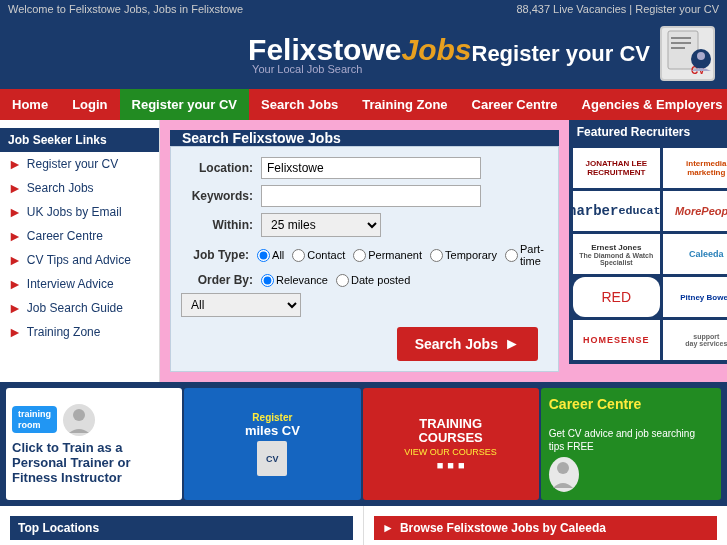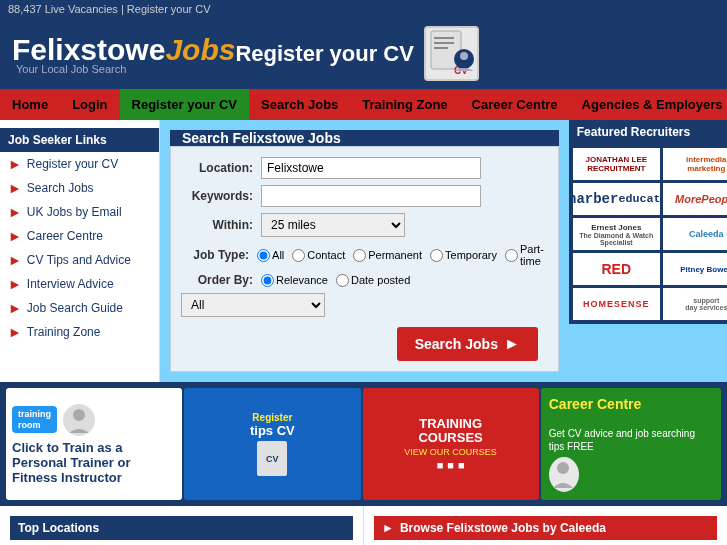--- a/index.html
+++ b/index.html
@@ -2,64 +2,64 @@
 <html><head>
   <meta charset="utf-8">
   <style>
     * { margin: 0; padding: 0; box-sizing: border-box; }
     body { font-family: Arial, sans-serif; font-size: 12px; width: 727px; background: #fff; }
 
     
     .top-bar { background: #1a3a6b; color: #ccc; font-size: 11px; padding: 3px 8px; display: flex; justify-content: space-between; }
 
     
-    .header { background: #1a3a6b; padding: 8px 12px; display: flex; align-items: center; justify-content: flex-start; }
+    .header { background: #1a3a6b; padding: 8px 12px; display: flex; align-items: center; justify-content: flex-end; }
     .logo-area { display: flex; flex-direction: column; }
     .logo-text { font-size: 30px; font-weight: bold; }
     .logo-felix { color: #fff; }
     .logo-jobs { color: #e8a020; font-style: italic; }
     .logo-sub { color: #aac; font-size: 11px; margin-top: -4px; margin-left: 4px; }
     .register-cv-banner { background: #1a3a6b; display: flex; align-items: center; }
     .register-cv-banner .rcv-text { color: #fff; font-size: 22px; font-weight: bold; margin-right: 10px; }
     .cv-icon { width: 55px; height: 55px; background: #e8e8e8; border: 2px solid #ccc; border-radius: 4px; display: flex; align-items: center; justify-content: center; overflow: hidden; }
     .cv-icon svg { width: 50px; height: 50px; }
 
     
     .nav { background: #cc2222; display: flex; align-items: stretch; }
-    .nav-item { color: #000000; padding: 8px 12px; font-size: 13px; font-weight: bold; cursor: pointer; white-space: nowrap; text-decoration: none; display: flex; align-items: center; }
+    .nav-item { color: #ffffff; padding: 8px 12px; font-size: 13px; font-weight: bold; cursor: pointer; white-space: nowrap; text-decoration: none; display: flex; align-items: center; }
     .nav-item.active { background: #228b22; }
 
     
-    .main-content { display: flex; background: #7dd3fc; }
+    .main-content { display: flex; background: #f9a8d4; }
 
     
     .sidebar { width: 160px; min-width: 160px; background: #fff; border-right: 1px solid #ddd; padding: 8px 0; }
     .sidebar-title { background: #1a3a6b; color: #fff; font-weight: bold; font-size: 12px; padding: 5px 8px; }
     .sidebar-item { display: flex; align-items: center; padding: 4px 8px; color: #1a3a6b; font-size: 12px; cursor: pointer; }
     .sidebar-arrow { color: #cc2222; margin-right: 5px; font-size: 14px; }
 
     
     .search-area { flex: 1; padding: 10px; }
     .search-box { background: #1a3a6b; color: #fff; padding: 0 12px; font-size: 14px; font-weight: bold; }
     .search-form { background: #e8f0f8; border: 1px solid #c0d0e0; padding: 10px; }
     .form-row { display: flex; align-items: center; margin-bottom: 6px; }
     .form-label { width: 80px; text-align: right; padding-right: 8px; font-size: 12px; color: #333; font-weight: bold; }
     .form-input { border: 1px solid #aaa; padding: 3px 5px; font-size: 12px; width: 220px; }
-    .form-select { border: 1px solid #aaa; padding: 3px 5px; font-size: 12px; width: 144px; }
+    .form-select { border: 1px solid #aaa; padding: 3px 5px; font-size: 12px; width: 120px; }
     .radio-group { display: flex; align-items: center; gap: 8px; font-size: 11px; }
     .radio-group label { display: flex; align-items: center; gap: 2px; }
     .search-btn { background: #cc2222; color: #fff; border: none; padding: 8px 18px; font-size: 14px; font-weight: bold; cursor: pointer; display: flex; align-items: center; gap: 6px; border-radius: 3px; margin-top: 4px; }
     .search-btn-arrow { font-size: 16px; }
     .btn-row { display: flex; justify-content: flex-end; padding-right: 10px; }
 
     
     .right-sidebar { width: 185px; min-width: 185px; }
     .featured-title { background: #1a3a6b; color: #fff; font-weight: bold; font-size: 12px; padding: 5px 8px; }
     .recruiter-grid { display: grid; grid-template-columns: 1fr 1fr; gap: 3px; padding: 4px; background: #1a3a6b; }
-    .recruiter-item { background: #fff; display: flex; align-items: center; justify-content: center; height: 32px; font-size: 9px; text-align: center; color: #333; font-weight: bold; overflow: hidden; padding: 2px; }
+    .recruiter-item { background: #fff; display: flex; align-items: center; justify-content: center; height: 40px; font-size: 9px; text-align: center; color: #333; font-weight: bold; overflow: hidden; padding: 2px; }
     .rec-jonathan { color: #8b0000; font-size: 8px; }
     .rec-intermedia { color: #cc4400; font-size: 8px; }
     .rec-synarber { color: #1a3a6b; font-size: 14px; font-family: Liberation Mono, monospace; }
     .rec-morepeople { color: #c0392b; font-size: 11px; font-style: italic; }
     .rec-ernest { color: #333; font-size: 8px; }
     .rec-caleeda { color: #2980b9; font-size: 9px; }
     .rec-red { color: #cc2222; font-size: 13px; font-weight: 900; }
     .rec-pitney { color: #003399; font-size: 8px; }
     .rec-homesense { color: #cc2222; font-size: 9px; letter-spacing: 1px; }
     .rec-support { color: #666; font-size: 7px; }
@@ -78,20 +78,21 @@
     .bottom-row { display: flex; gap: 0; background: #fff; }
     .top-locations { flex: 1; padding: 10px; border-right: 1px solid #ddd; }
     .browse-sector { flex: 1; padding: 10px; }
     .section-title-blue { background: #1a3a6b; color: #fff; font-weight: bold; font-size: 12px; padding: 5px 8px; margin-bottom: 6px; }
     .section-title-red { background: #cc2222; color: #fff; font-weight: bold; font-size: 12px; padding: 5px 8px; margin-bottom: 6px; display: flex; align-items: center; gap: 6px; }
   </style>
 </head>
 <body>
 
 <div class="top-bar">
+  <span>Welcome to Felixstowe Jobs, Jobs in Felixstowe</span>
   <span>88,437 Live Vacancies | Register your CV</span>
 </div>
 
 <div class="header">
   <div class="logo-area">
     <div>
       <span class="logo-text logo-felix">Felixstowe</span><span class="logo-text logo-jobs">Jobs</span>
     </div>
     <div class="logo-sub">Your Local Job Search</div>
   </div>
@@ -228,21 +229,21 @@
 
   <div class="right-sidebar">
     <div class="featured-title">Featured Recruiters</div>
     <div class="recruiter-grid">
       <div class="recruiter-item rec-jonathan">JONATHAN LEE<br>RECRUITMENT</div>
       <div class="recruiter-item rec-intermedia">intermedia<br>marketing</div>
       <div class="recruiter-item rec-synarber">Synarber<br><small>education</small></div>
       <div class="recruiter-item rec-morepeople">MorePeople</div>
       <div class="recruiter-item rec-ernest" style="flex-direction:column; font-size:8px;">Ernest Jones<br><span style="font-size:7px;color:#555;">The Diamond &amp; Watch Specialist</span></div>
       <div class="recruiter-item rec-caleeda">Caleeda</div>
-      <div class="recruiter-item rec-red" style="font-size:14px;font-weight:700;color:#cc2222;">RED</div>
+      <div class="recruiter-item rec-red" style="font-size:14px;font-weight:400;color:#cc2222;border-radius:12px;">RED</div>
       <div class="recruiter-item rec-pitney">Pitney Bowes</div>
       <div class="recruiter-item rec-homesense" style="letter-spacing:1px;font-size:9px;color:#cc2222;">HOMESENSE</div>
       <div class="recruiter-item rec-support" style="font-size:7px;color:#666;text-align:center;">support<br>day services</div>
     </div>
   </div>
 
 </div>
 
 <div class="promo-row">
 
@@ -254,21 +255,21 @@
             <circle cx="15" cy="10" r="6" fill="#aaa"></circle>
             <path d="M5 28 Q15 20 25 28" fill="#aaa"></path>
           </svg>
       </div>
     </div>
     <div class="promo-training-text">Click to Train as a Personal Trainer or Fitness Instructor</div>
   </div>
 
   <div class="promo-item promo-register" style="flex-direction:column; align-items:center; text-align:center;">
     <div style="color:#ffeb3b; font-size:10px; font-weight:bold;">Register</div>
-    <div style="color:#fff; font-size:13px; font-weight:bold;">tips CV</div>
+    <div style="color:#fff; font-size:13px; font-weight:bold;">miles CV</div>
     <div style="width:30px;height:35px;background:#e0e0e0;margin-top:3px;border-radius:2px;display:flex;align-items:center;justify-content:center;font-size:9px;color:#1a3a6b;font-weight:bold;">CV</div>
   </div>
 
   <div class="promo-item promo-courses" style="flex-direction:column; align-items:center; text-align:center;">
     <div style="color:#fff; font-size:13px; font-weight:bold; line-height:1.1;">TRAINING<br>COURSES</div>
     <div style="color:#ffeb3b; font-size:9px; margin-top:2px;">VIEW OUR COURSES</div>
     <div style="color:#fff; font-size:11px; margin-top:2px; display:flex; gap:4px;">
       <span>■</span>
         <span>■</span>
         <span>■</span>

